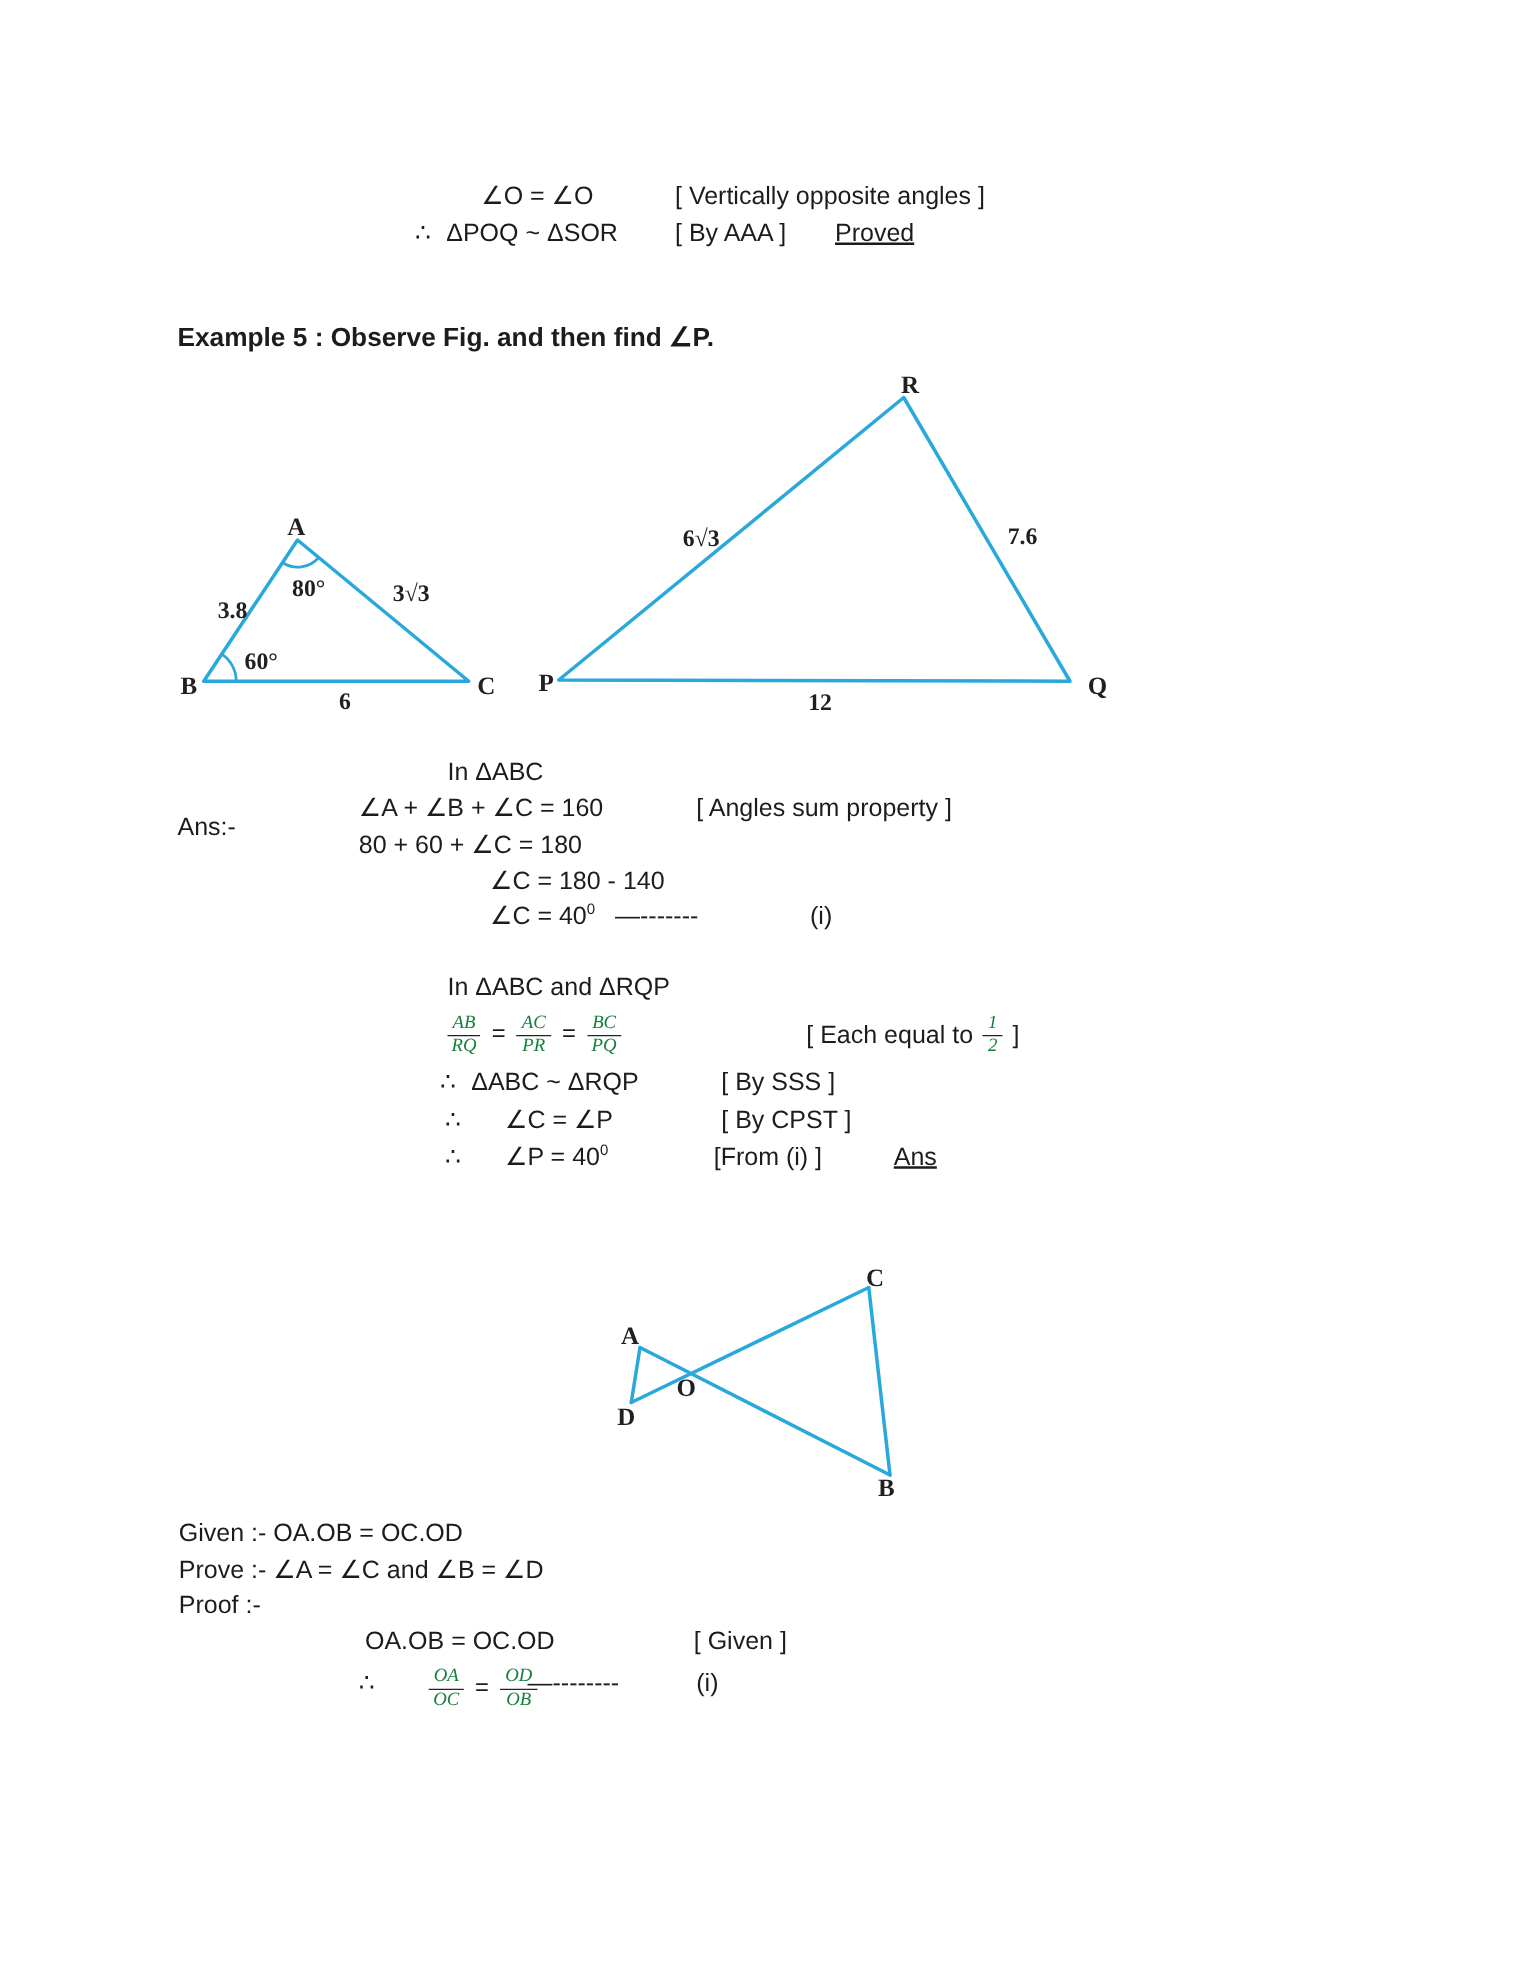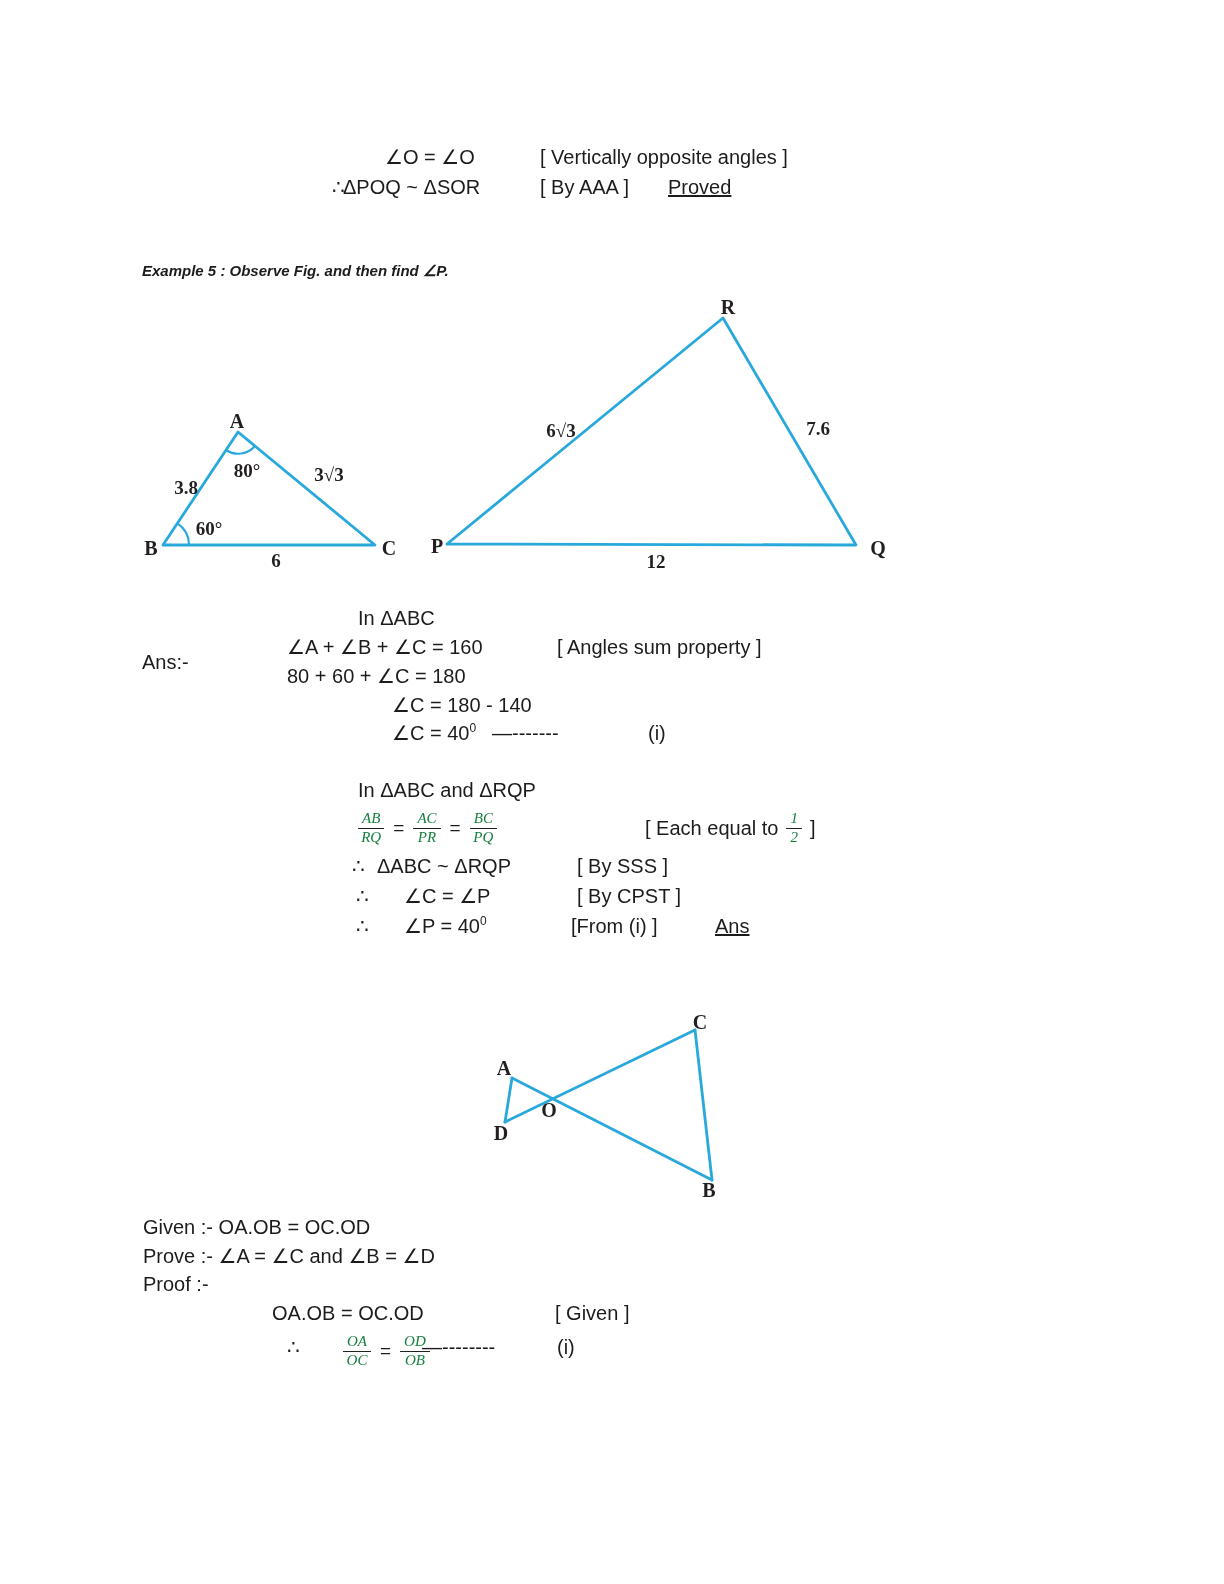--- a/index.html
+++ b/index.html
@@ -2,21 +2,21 @@
 <html><head>
 <meta charset="utf-8">
 <style>
   html,body { margin:0; padding:0; background:#ffffff; }
   .page {
     position:relative; width:1224px; height:1584px; background:#ffffff;
     font-family:"Liberation Sans", sans-serif; color:#1c1c1c; overflow:hidden;
   }
   .line { position:absolute; white-space:nowrap; font-size:20px; line-height:26px;text-align:right; }
   .bold { font-weight:400; }
-  .hline { font-size:15px; font-weight:700;font-style:italic; }
+  .hline { font-size:21px; font-weight:700; }
   .underline { text-decoration:underline; }
   sup.deg { font-size:12px; vertical-align:super; line-height:0; }
   .fracrow { position:absolute; display:flex; align-items:center; height:42px; font-size:20px; white-space:nowrap; }
   .frac { display:inline-block; text-align:center; font-family:"Liberation Serif", serif; font-style:italic; font-size:15px; line-height:1.05; color:#15803d; }
   .frac .num { display:block; border-bottom:1.4px solid #222; padding:0 4px 1px 4px; }
   .frac .den { display:block; padding-top:1px; }
   .eq { margin:0 9px; font-size:19px; }
   .gap-l { margin-left:8px; }
   svg { position:absolute; overflow:visible; }
   svg text { font-family:"Liberation Serif", serif; font-weight:700; fill:#231f20; font-size:20px; }
@@ -25,21 +25,21 @@
   .fig-arc { stroke:#29a8dc; stroke-width:2.2; fill:none; }
 </style>
 </head>
 <body>
 
 <div class="page">
 
   <div class="line" style="left:385px; top:144px;">∠O = ∠O</div>
   <div class="line" style="left:540px; top:144px;">[ Vertically opposite angles ]</div>
   <div class="line" style="left:332px; top:174px;">∴</div>
-  <div class="line" style="left:343px; top:174px;">ΔPOQ ~ ΔSOR</div>
+  <div class="line" style="left:357px; top:174px;">ΔPOQ ~ ΔSOR</div>
   <div class="line" style="left:540px; top:174px;">[ By AAA ]</div>
   <div class="line bold underline" style="left:668px; top:174px;">Proved</div>
 
   <div class="line hline" style="left:142px; top:258px;">Example 5 : Observe Fig. and then find ∠P.</div>
 
   <svg style="left:140px; top:288px;" width="760" height="296" viewBox="0 0 760 296">
 
     <polygon class="fig-stroke" points="98,144 23,257 235,257"></polygon>
     <path class="fig-arc" d="M 115 158 A 22 22 0 0 1 86 162"></path>
     <path class="fig-arc" d="M 37.4 235.3 A 26 26 0 0 1 49 257"></path>
@@ -120,21 +120,21 @@
     <text x="24" y="70" text-anchor="middle">A</text>
     <text x="21" y="135" text-anchor="middle">D</text>
     <text x="69" y="112" text-anchor="middle">O</text>
     <text x="220" y="24" text-anchor="middle">C</text>
     <text x="229" y="192" text-anchor="middle">B</text>
   </svg>
 
   <div class="line" style="left:143px; top:1214px;">Given :- OA.OB = OC.OD</div>
   <div class="line" style="left:143px; top:1243px;">Prove :- ∠A = ∠C and ∠B = ∠D</div>
   <div class="line" style="left:143px; top:1271px;">Proof :-</div>
-  <div class="line" style="left:272px; top:1300px;">OA.OB = OC.OD</div>
+  <div class="line" style="left:292px; top:1300px;">OA.OB = OC.OD</div>
   <div class="line" style="left:555px; top:1300px;">[ Given ]</div>
 
   <div class="line" style="left:287px; top:1334px;">∴</div>
   <div class="fracrow" style="left:307px; top:1330px;margin-left:36px;">
     <span class="frac">
         <span class="num">OA</span>
         <span class="den">OC</span>
       </span>
     <span class="eq">=</span>
     <span class="frac">

